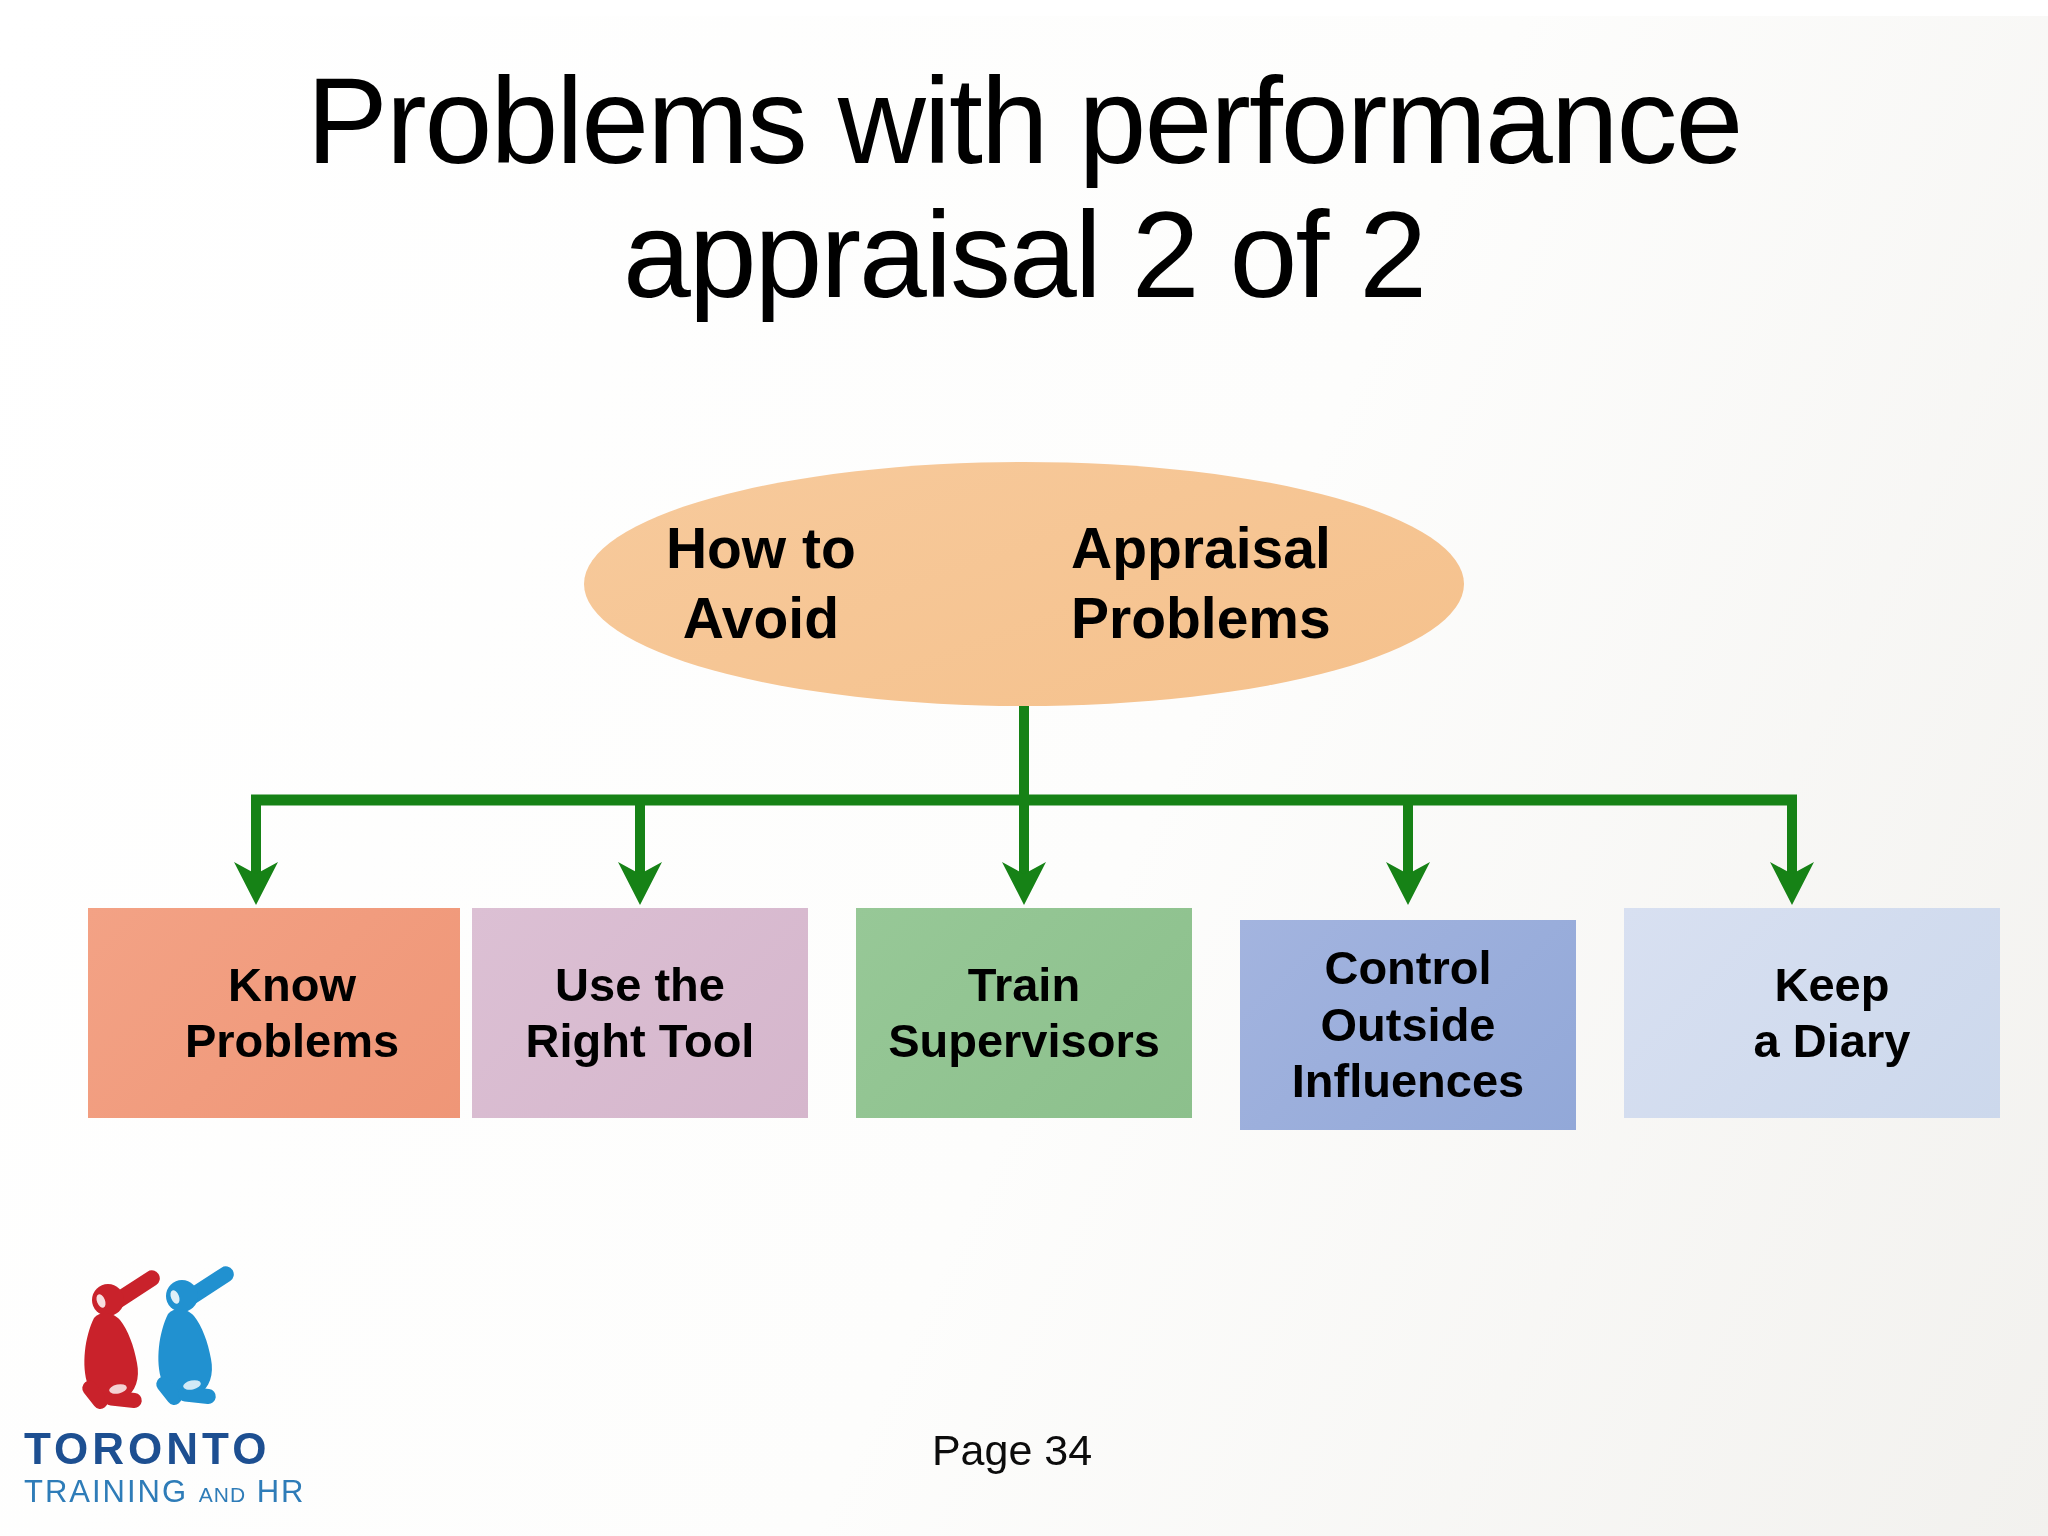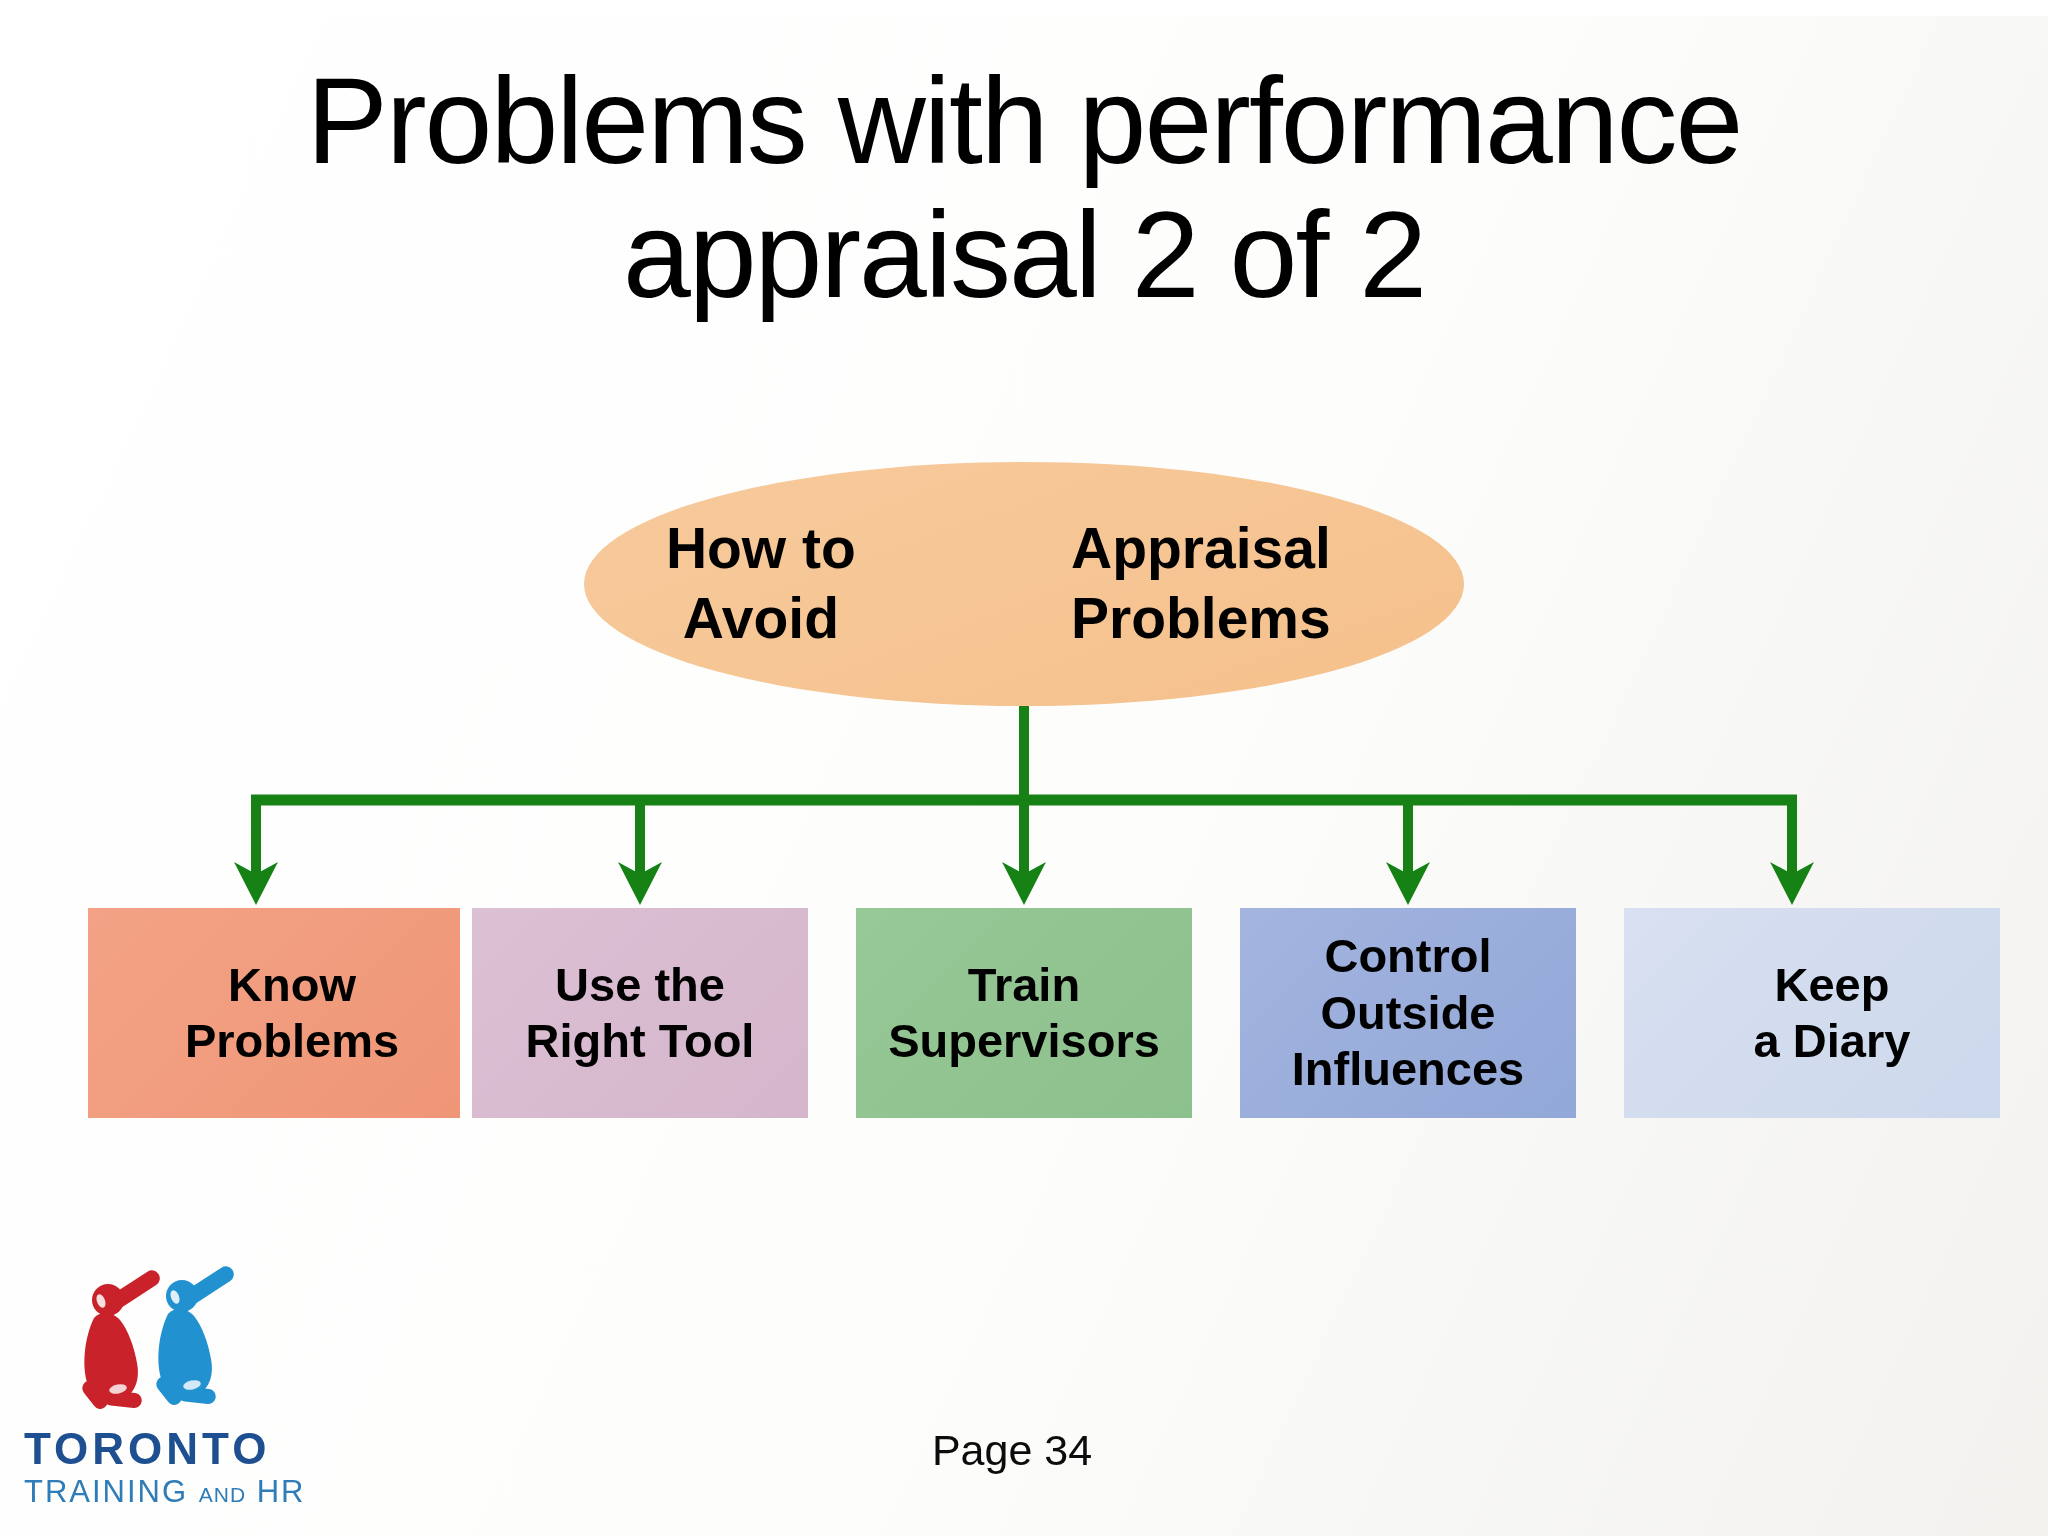--- a/index.html
+++ b/index.html
@@ -70,21 +70,21 @@
     justify-content: center;
     text-align: center;
     font-weight: 700;
     font-size: 47px;
     line-height: 1.2;
     color: #000000;
   }
   .node-1 { left: 88px;   background: linear-gradient(135deg, #f3a285 0%, #ef9677 100%); padding-left: 36px; }
   .node-2 { left: 472px;  background: linear-gradient(135deg, #dcc0d4 0%, #d5b6cc 100%); align-items: center; }
   .node-3 { left: 856px;  background: linear-gradient(135deg, #97c897 0%, #8cc08c 100%); text-align: center; }
-  .node-4 { left: 1240px; background: linear-gradient(135deg, #a3b4df 0%, #92a8d8 100%); }
+  .node-4 { left: 1240px; background: linear-gradient(135deg, #a3b4df 0%, #92a8d8 100%); margin-top: 12px; }
   .node-5 { left: 1624px; background: linear-gradient(135deg, #d8e0f1 0%, #ccd8ec 100%); padding-left: 40px; }
 
   
   .logo {
     position: absolute;
     left: 24px; top: 1250px;
     width: 330px;
     color: #1d4f91;
   }
   .logo-figures {

